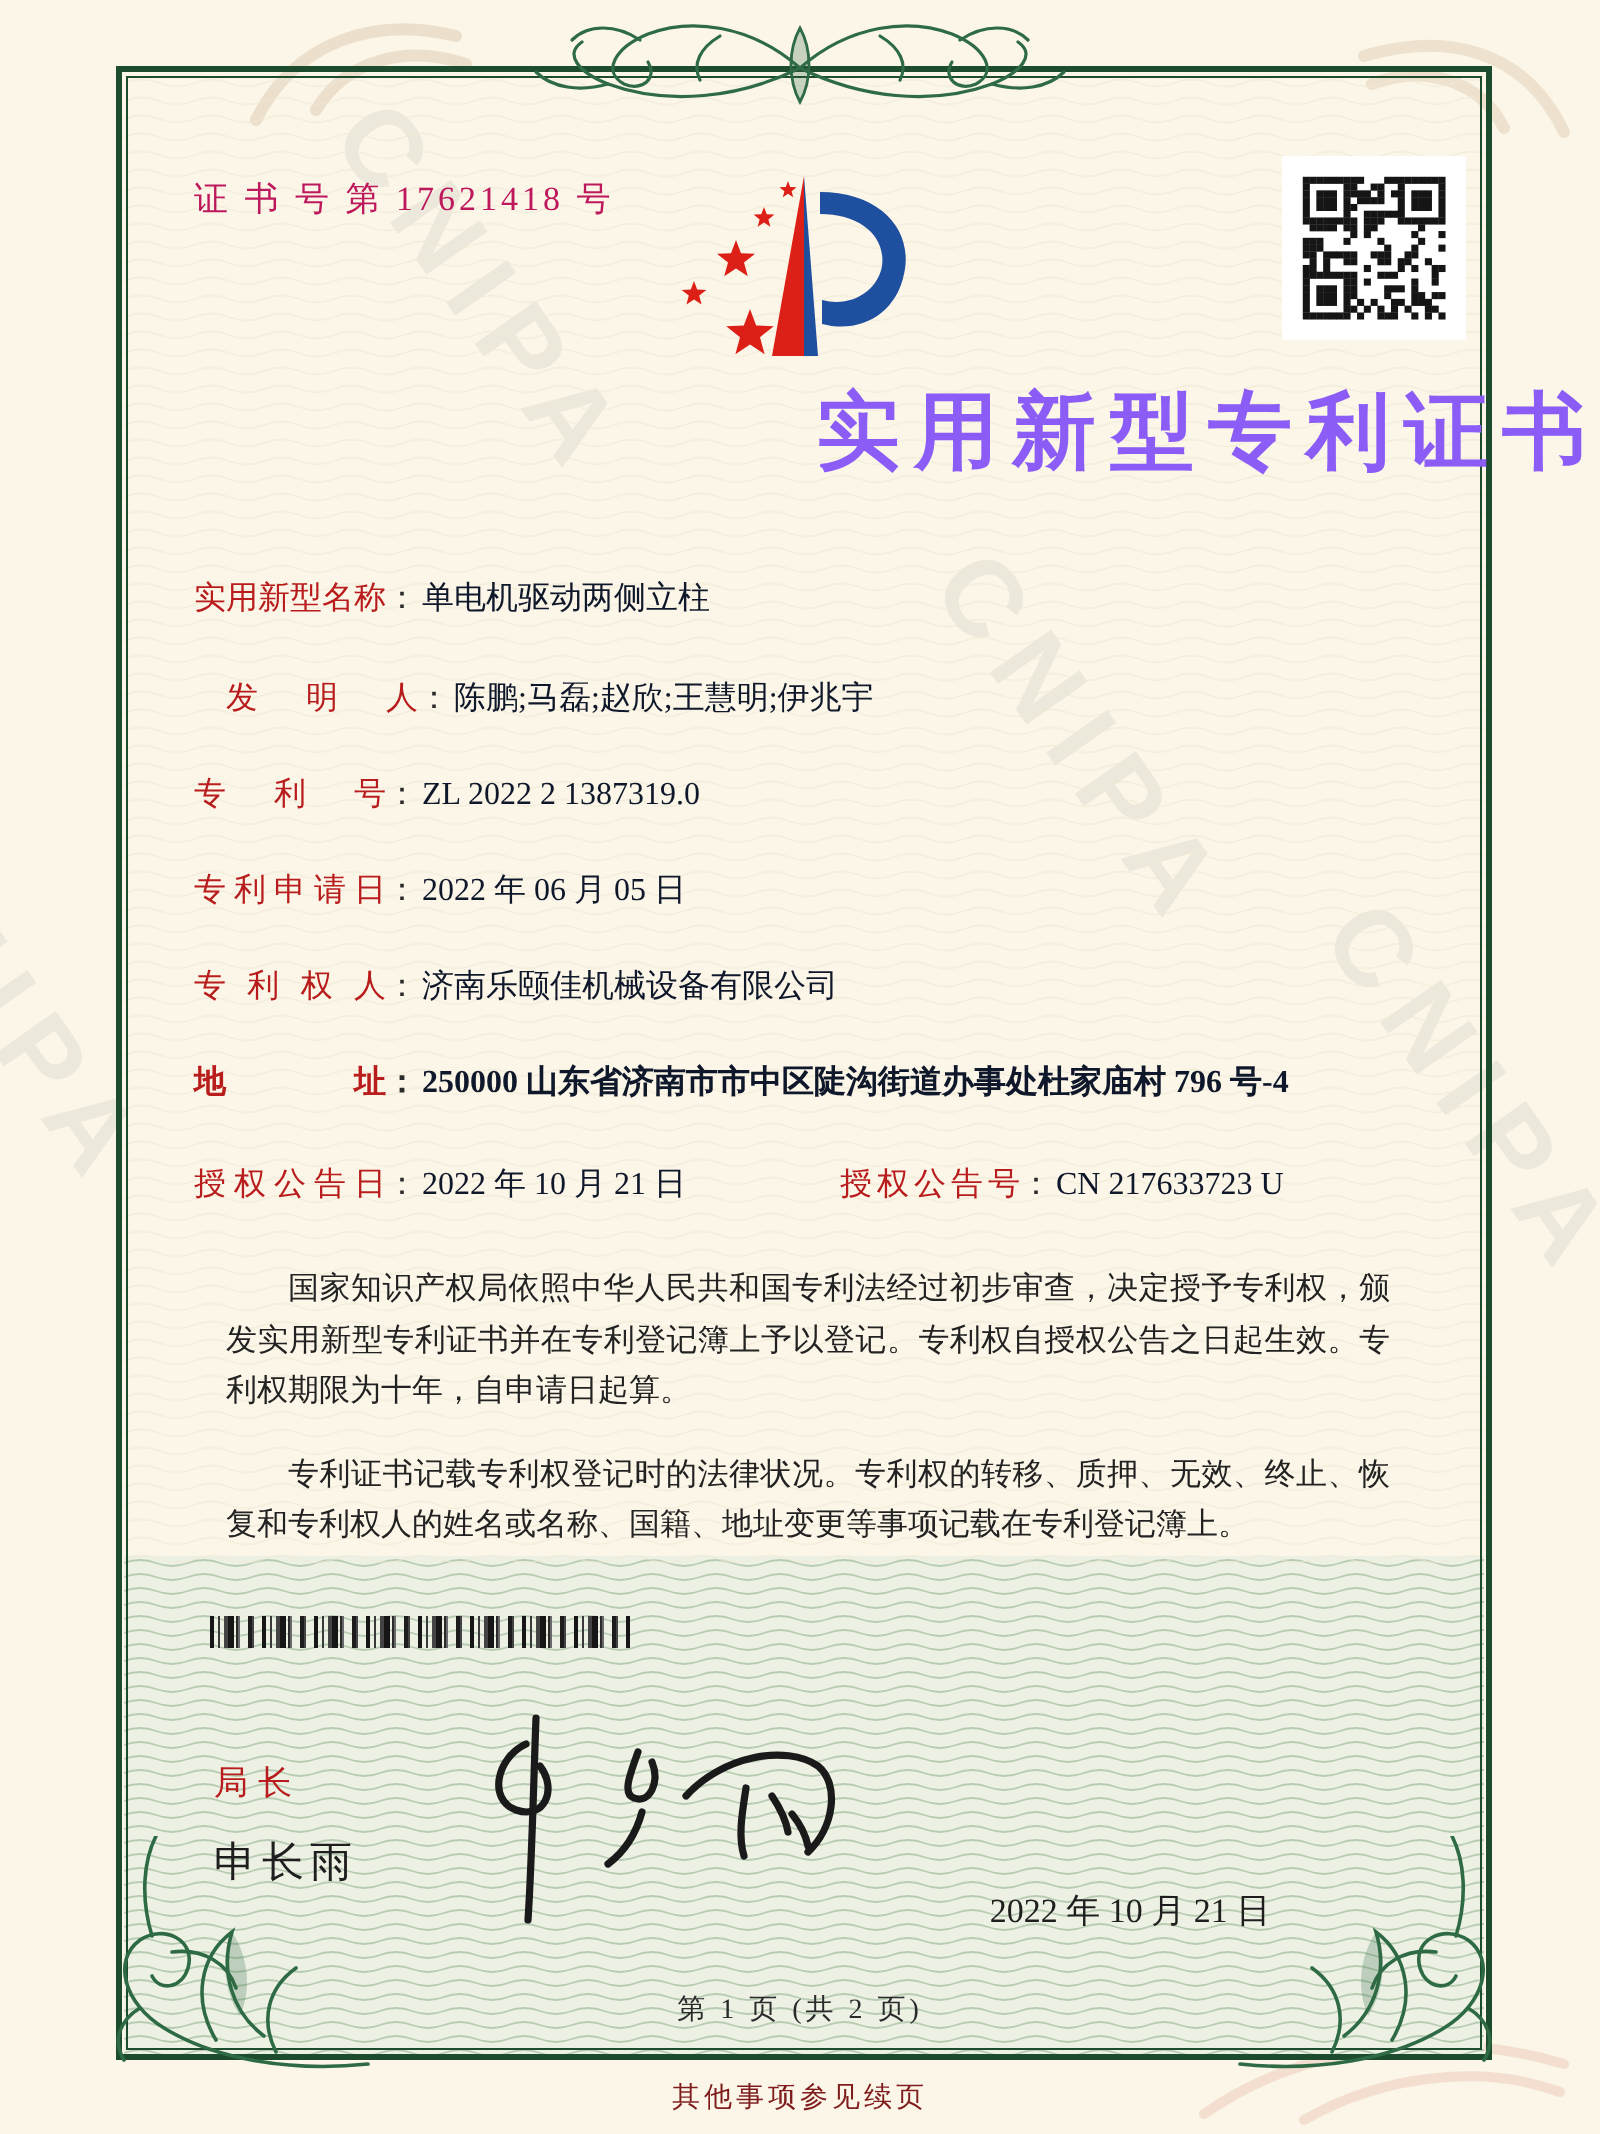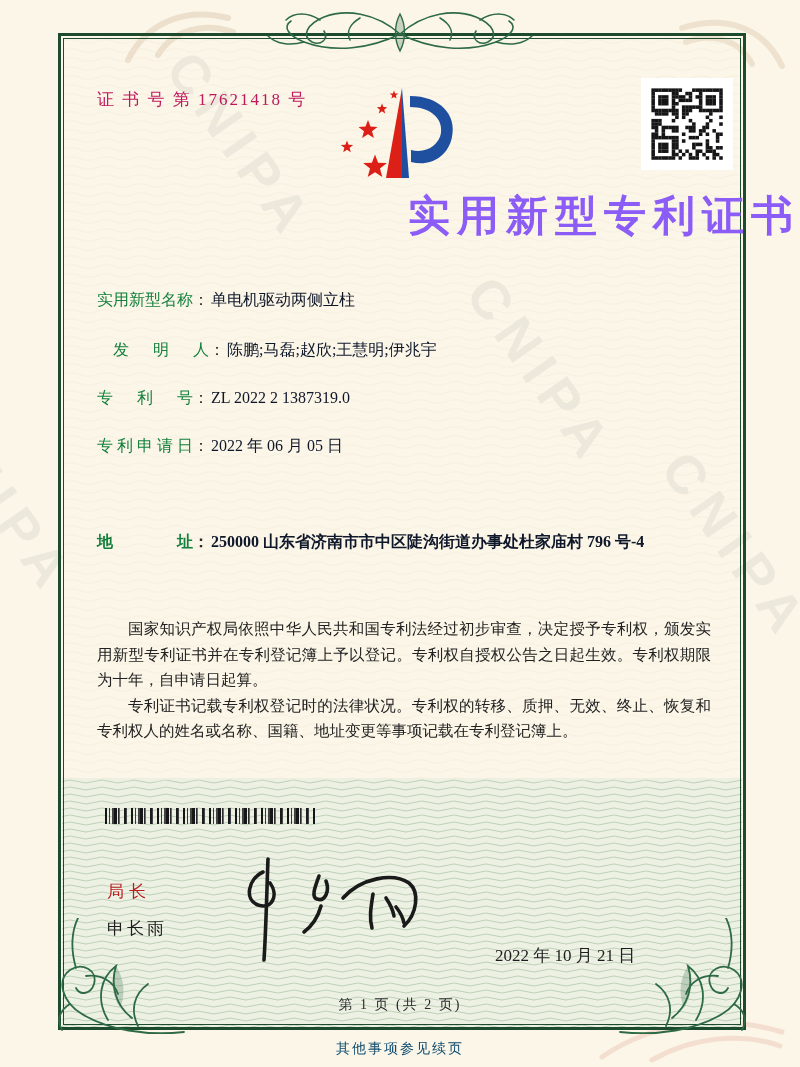--- a/index.html
+++ b/index.html
@@ -48,49 +48,49 @@
   .logo{position:absolute;left:338px;top:82px;}
   .qr-wrap{position:absolute;left:641px;top:78px;width:92px;height:92px;background:#ffffff;}
   .qr-wrap svg{position:absolute;left:7px;top:7px;}
   .title{
     position:absolute;left:0;top:188px;width:800px;text-align:right;
     font-size:42px;font-weight:700;letter-spacing:7px;color:#8b5cf6;
   }
 
   
   .field-row{position:absolute;left:97px;width:616px;font-size:16px;line-height:22px;}
-  .flabel{display:inline-block;width:96px;text-align:justify;text-align-last:justify;vertical-align:top;color:#15803d;}
+  .flabel{display:inline-block;width:96px;text-align:justify;text-align-last:justify;vertical-align:top;color:#b91c1c;}
   .colon{display:inline-block;width:18px;vertical-align:top;}
   .fvalue{display:inline-block;width:495px;vertical-align:top;color:#0f172a;}
   .row-1{top:289px;} .row-2{top:339px;margin-left:16px;} .row-3{top:387px;} .row-4{top:435px;}
   .row-5{top:483px;} .row-6{top:531px;font-weight:bold;} .row-7{top:582px;}
   .pair2{position:absolute;left:323px;top:0;}
   .pair2 .flabel{width:90px;}
   .pair2 .fvalue{width:180px;}
 
   
   .body-text{
     position:absolute;left:97px;top:616px;width:614px;
     font-size:15.5px;line-height:25.5px;text-align:justify;color:#222;
   }
-  .body-text p{margin:0;text-indent:2em;}
+  .body-text p{margin:16px;text-indent:2em;}
 
   
   .barcode{
     position:absolute;left:105px;top:808px;width:211px;height:16px;
     background:
       repeating-linear-gradient(90deg,#161616 0 2px,rgba(0,0,0,0) 2px 4px,#3a3a3a 4px 5px,rgba(0,0,0,0) 5px 9px,#161616 9px 12px,rgba(0,0,0,0) 12px 14px,#6a6a6a 14px 15px,rgba(0,0,0,0) 15px 19px,#1c1c1c 19px 21px,rgba(0,0,0,0) 21px 26px),
       repeating-linear-gradient(90deg,#2a2a2a 0 1px,rgba(0,0,0,0) 1px 7px,#444 7px 9px,rgba(0,0,0,0) 9px 13px);
   }
   .signer-title{position:absolute;left:107px;top:880px;font-size:17px;letter-spacing:5px;color:#b91c1c;}
-  .signer-name{position:absolute;left:107px;top:917px;font-size:17px;letter-spacing:3px;color:#1e1e1e;}
+  .signer-name{position:absolute;left:107px;top:917px;font-size:21px;letter-spacing:3px;color:#1e1e1e;}
   .signature{position:absolute;left:233px;top:852px;}
   .issue-date{position:absolute;left:470px;top:944px;width:190px;text-align:center;font-size:17px;color:#1e1e1e;}
   .page-info{position:absolute;left:0;top:996px;width:800px;text-align:center;font-size:14px;letter-spacing:2px;color:#2a2a2a;}
-  .bottom-note{position:absolute;left:0;top:1040px;width:800px;text-align:center;font-size:14px;letter-spacing:2px;color:#0c4a6e;}
+  .bottom-note{position:absolute;left:0;top:1040px;width:800px;text-align:center;font-size:14px;letter-spacing:2px;color:#7f1d1d;}
 
   .ornament{position:absolute;pointer-events:none;}
   .orn-top{left:240px;top:4px;}
   .orn-bl{left:46px;top:918px;}
   .orn-br{left:618px;top:918px;transform:scaleX(-1);}
 </style>
 </head>
 <body>
 
 <div class="page">
@@ -415,22 +415,31 @@
   </div>
   <div class="field-row row-2">
     <span class="flabel">发明人</span><span class="colon">：</span><span class="fvalue">陈鹏;马磊;赵欣;王慧明;伊兆宇</span>
   </div>
   <div class="field-row row-3">
     <span class="flabel">专利号</span><span class="colon">：</span><span class="fvalue">ZL 2022 2 1387319.0</span>
   </div>
   <div class="field-row row-4">
     <span class="flabel">专利申请日</span><span class="colon">：</span><span class="fvalue">2022 年 06 月 05 日</span>
   </div>
+  <div class="field-row row-5">
+    <span class="flabel">专利权人</span><span class="colon">：</span><span class="fvalue">济南乐颐佳机械设备有限公司</span>
+  </div>
   <div class="field-row row-6">
     <span class="flabel">地址</span><span class="colon">：</span><span class="fvalue">250000 山东省济南市市中区陡沟街道办事处杜家庙村 796 号-4</span>
+  </div>
+  <div class="field-row row-7">
+    <span class="flabel">授权公告日</span><span class="colon">：</span><span class="fvalue" style="width:185px;">2022 年 10 月 21 日</span>
+    <span class="pair2">
+      <span class="flabel">授权公告号</span><span class="colon">：</span><span class="fvalue">CN 217633723 U</span>
+    </span>
   </div>
 
   <div class="body-text">
     <p>国家知识产权局依照中华人民共和国专利法经过初步审查，决定授予专利权，颁发实用新型专利证书并在专利登记簿上予以登记。专利权自授权公告之日起生效。专利权期限为十年，自申请日起算。</p>
     <p>专利证书记载专利权登记时的法律状况。专利权的转移、质押、无效、终止、恢复和专利权人的姓名或名称、国籍、地址变更等事项记载在专利登记簿上。</p>
   </div>
 
   <div class="barcode"></div>
 
   <div class="signer-title">局长</div>

